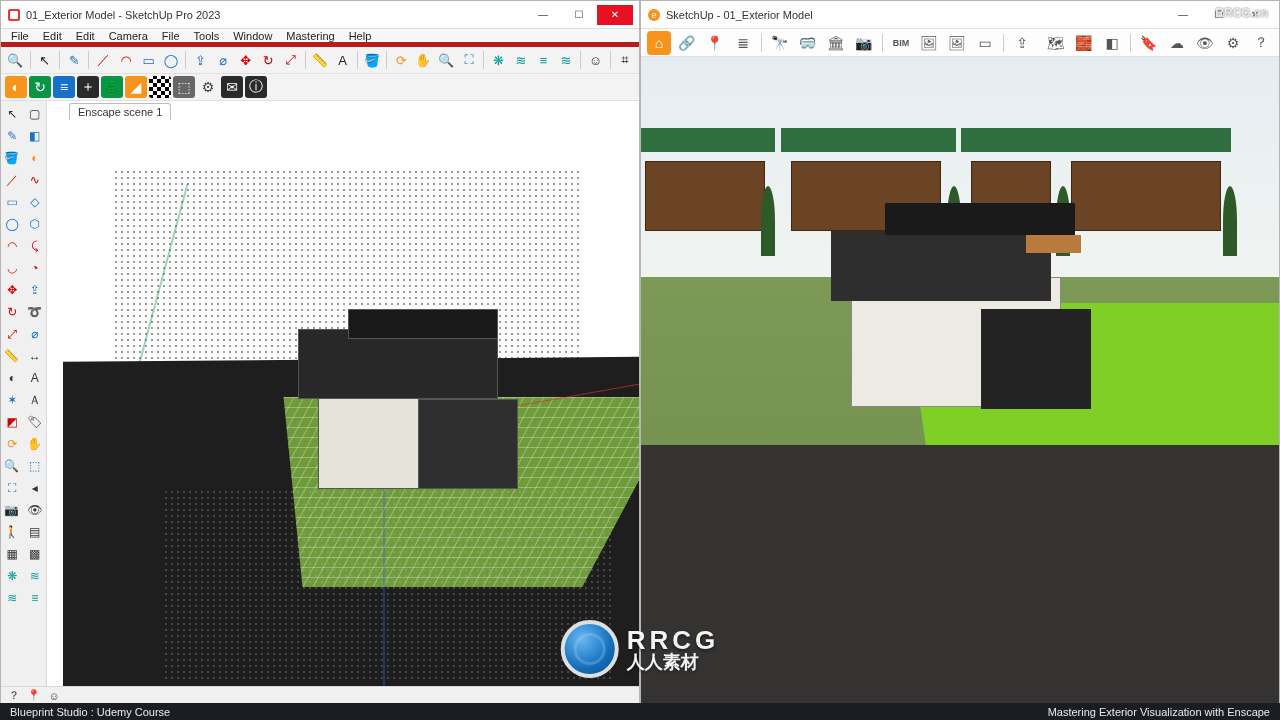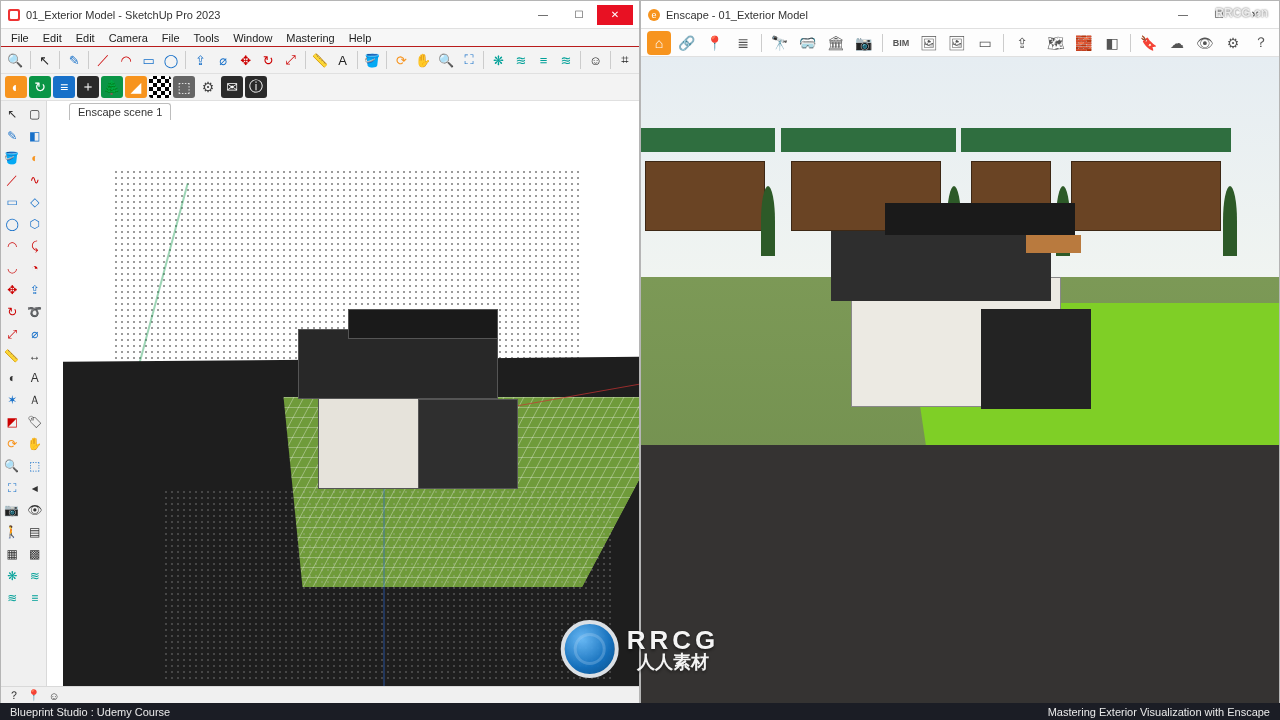--- a/index.html
+++ b/index.html
@@ -7,21 +7,21 @@
 
 
 .app-left { position: absolute; left: 0; top: 0; width: 640px; height: 705px; background: #fff; display: flex; flex-direction: column; border: 1px solid #b5b5b5; }
 .titlebar { height: 28px; background: #fff; display: flex; align-items: center; padding: 0 6px; font-size: 11px; color: #333; border-bottom: 1px solid #e0e0e0; }
 .titlebar .icon-slot { width: 14px; height: 14px; margin-right: 5px; display: inline-flex; align-items: center; justify-content: center; }
 .titlebar .title { flex: 1; }
 .win-controls { display: flex; gap: 0; }
 .win-controls .wc { width: 36px; height: 20px; display: flex; align-items: center; justify-content: center; font-size: 10px; color: #444; }
 .win-controls .wc.close { background: #e81123; color: #fff; }
 
-.menubar { height: 18px; display: flex; align-items: center; gap: 2px; padding: 0 4px; font-size: 11px; color: #222; background: #f7f7f7; border-bottom: 1px solid #b91c1c; }
+.menubar { height: 18px; display: flex; align-items: center; gap: 2px; padding: 0 4px; font-size: 11px; color: #222; background: #f7f7f7; border-bottom: 5px solid #b91c1c; }
 .menubar .mi { padding: 1px 6px; }
 
 .toolbar { display: flex; align-items: center; padding: 2px 4px; gap: 2px; background: #f3f3f3; border-bottom: 1px solid #e0e0e0; flex-wrap: nowrap; }
 .tb-btn { width: 22px; height: 22px; display: inline-flex; align-items: center; justify-content: center; border: 1px solid transparent; border-radius: 2px; font-size: 13px; color: #444; cursor: default; }
 .tb-sep { width: 1px; height: 18px; background: #ccc; margin: 0 2px; }
 .tb-btn.mag { color: #1a5aa8; }
 .tb-btn.blue { color: #1770c9; }
 .tb-btn.red { color: #c00; }
 .tb-btn.orange { color: #f7941e; }
 .tb-btn.dark { color: #222; }
@@ -115,21 +115,21 @@
 .eh.b1 { left: 20px; top: 90px; width: 210px; height: 130px; background: #eceae3; box-shadow: inset 0 0 0 1px #888; }
 .eh.b2 { left: 0px;  top: 44px; width: 220px; height: 70px; background: #2e2e2e; }
 .eh.b3 { left: 54px; top: 16px; width: 190px; height: 32px; background: #1a1a1a; }
 .eh.b4 { left: 150px; top: 122px; width: 110px; height: 100px; background: #232323; }
 .eh.b5 { left: 195px; top: 48px; width: 55px; height: 18px; background: #b97a3e; }
 
 
 .overlay-bar { position: absolute; left: 0; right: 0; bottom: 0; height: 17px; background: #1b1d25; color: #eaeaea; display: flex; align-items: center; justify-content: space-between; padding: 0 10px; font-size: 11px; }
 
 
-.wm-wrap { position: absolute; left: 50%; top: 620px; transform: translateX(-50%); display: flex; align-items: center; gap: 8px; pointer-events: none; opacity: .95; text-align: center; }
+.wm-wrap { position: absolute; left: 50%; top: 620px; transform: translateX(-50%); display: flex; align-items: center; gap: 8px; pointer-events: none; opacity: .95; }
 .wm-badge { width: 58px; height: 58px; border-radius: 50%; background: radial-gradient(circle at 35% 30%, #6cc0ff, #1474c4 60%, #0c4f8a); border: 4px solid #e6ebf0; position: relative; }
 .wm-badge::after { content: ""; position: absolute; inset: 9px; border-radius: 50%; border: 3px solid #bfe2ff44; }
 .wm-text { display: flex; flex-direction: column; line-height: 1; }
 .wm-text .cn { font-size: 26px; font-weight: 800; letter-spacing: 4px; color: #fff; text-shadow: 0 2px 3px #0006, 0 0 1px #000; }
 .wm-text .en { font-size: 18px; font-weight: 700; color: #fff; text-shadow: 0 2px 3px #0006; }
 .corner-tag { position: absolute; right: 12px; top: 6px; font-size: 12px; font-weight: 600; color: #ffffffd0; text-shadow: 0 0 2px #000a; pointer-events: none; }
 </style>
 </head>
 <body>
 
@@ -341,21 +341,21 @@
 </div>
 
 <div class="app-right">
   <div class="titlebar">
     <span class="icon-slot">
       <svg width="14" height="14" viewBox="0 0 14 14">
           <circle cx="7" cy="7" r="6" fill="#f7941e"></circle>
           <text x="7" y="10" text-anchor="middle" font-size="9" fill="#fff">e</text>
         </svg>
     </span>
-    <span class="title">Enscape - 01_Exterior Model</span>
+    <span class="title">SketchUp - 01_Exterior Model</span>
     <div class="win-controls">
       <div class="wc">—</div>
       <div class="wc">☐</div>
       <div class="wc">✕</div>
     </div>
   </div>
 
   <div class="ens-toolbar">
     <span class="ens-btn home">⌂</span>
     <span class="ens-btn">🔗</span>

